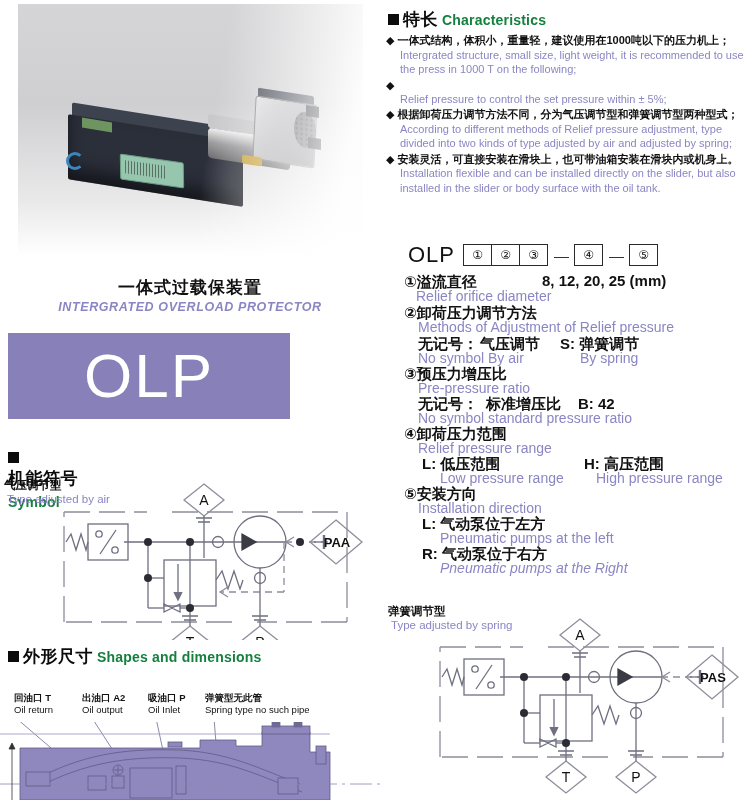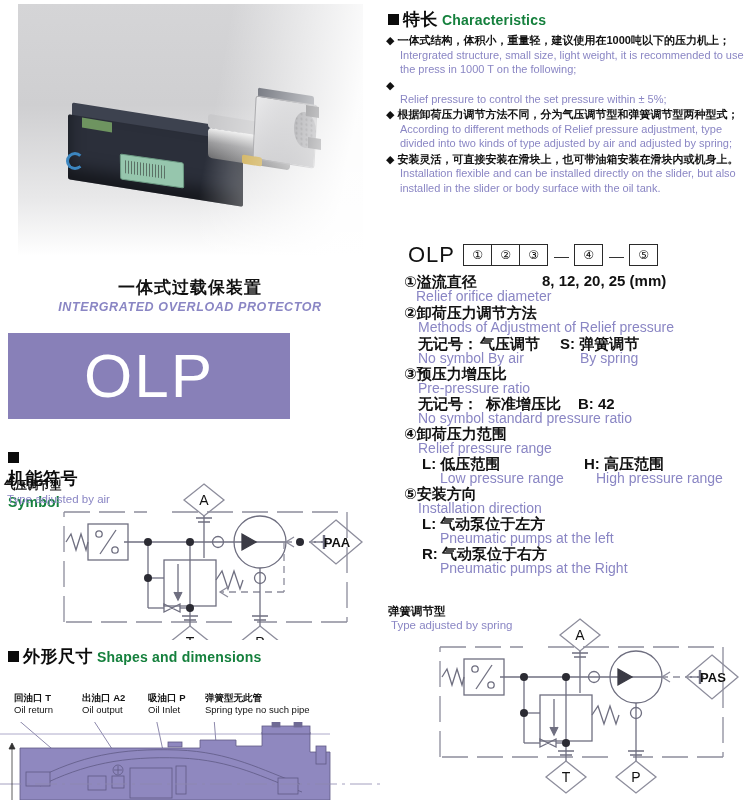--- a/index.html
+++ b/index.html
@@ -431,21 +431,21 @@
     </div>
     <div class="tl" style="left:40px;top:514px;">
       <span class="cn">L:  气动泵位于左方</span>
     </div>
     <div class="tl" style="left:58px;top:529px;">
       <span class="en">Pneumatic pumps at the left</span>
     </div>
     <div class="tl" style="left:40px;top:544px;">
       <span class="cn">R:  气动泵位于右方</span>
     </div>
-    <div class="tl" style="left:58px;top:559px;">
+    <div class="tl" style="left:58px;top:559px;font-style:italic;">
       <span class="en">Pneumatic pumps at the Right</span>
     </div>
 
     <div class="spring-head">
       <span class="cn">弹簧调节型</span>
       <span class="en">Type  adjusted by spring</span>
     </div>
 
     <svg style="position:absolute;left:44px;top:615px;" width="320" height="180" viewBox="0 0 316 180">
       <g fill="none" stroke="#8d8d9c" stroke-width="1.3">

